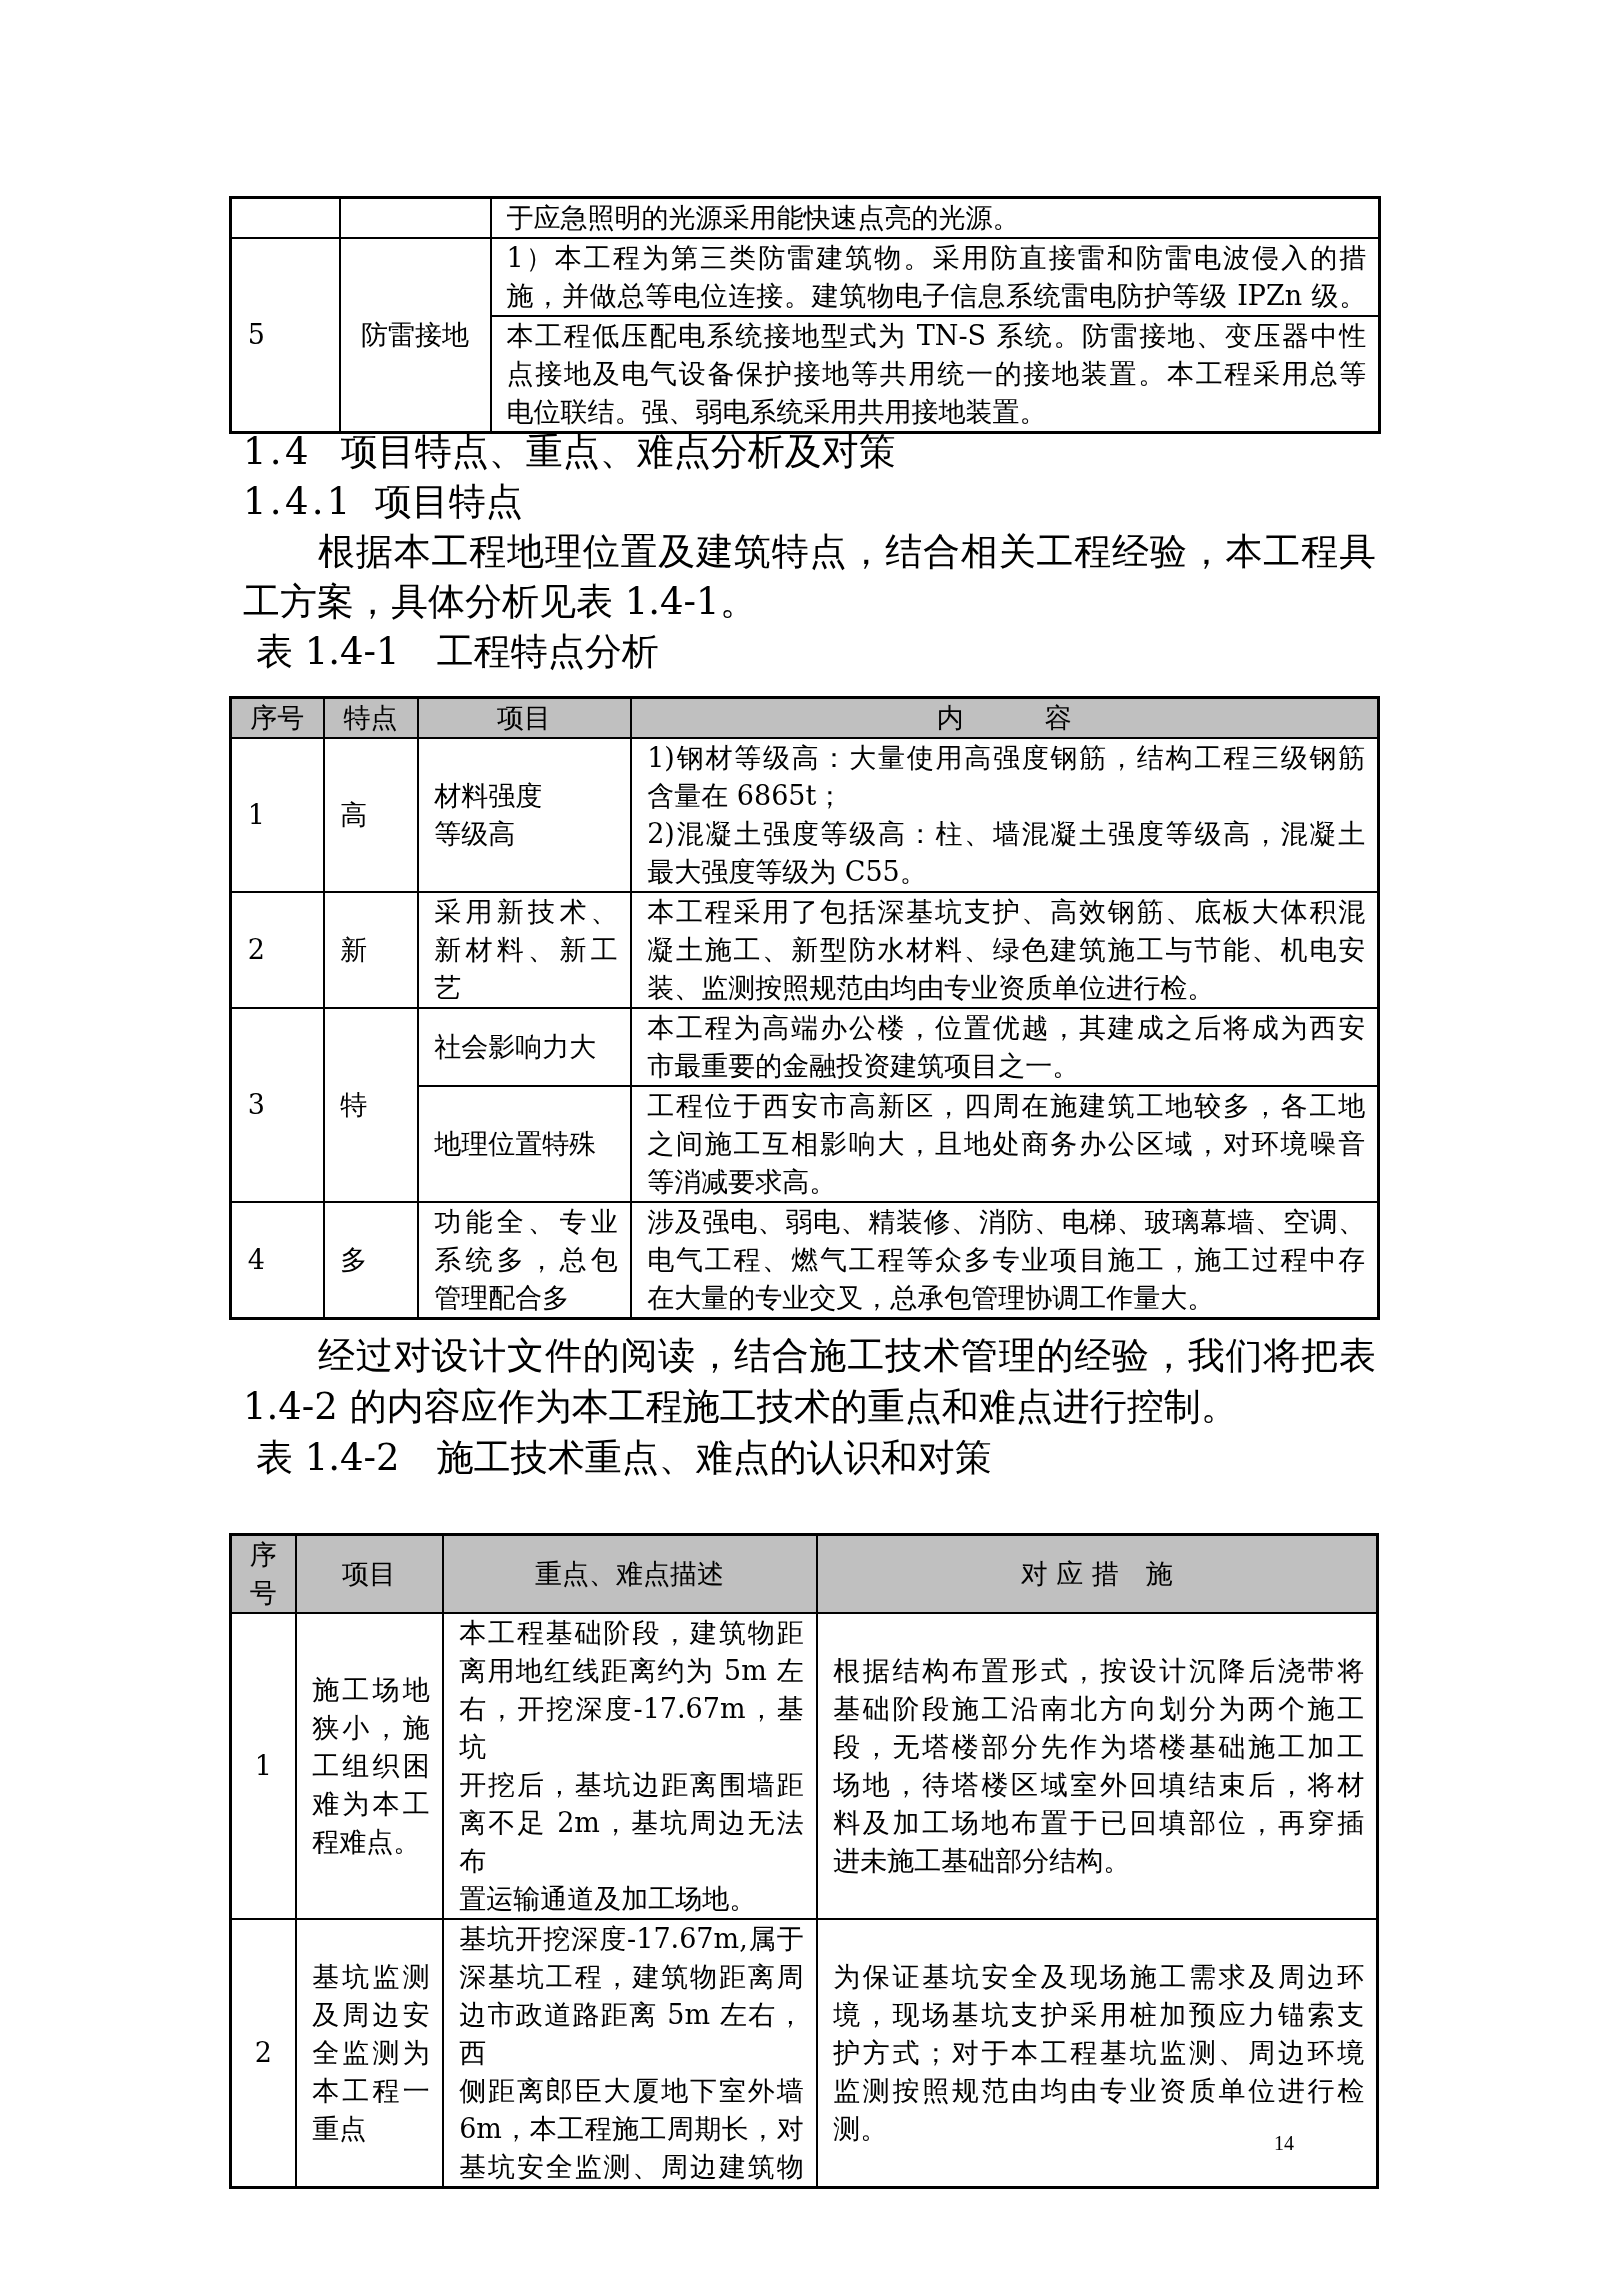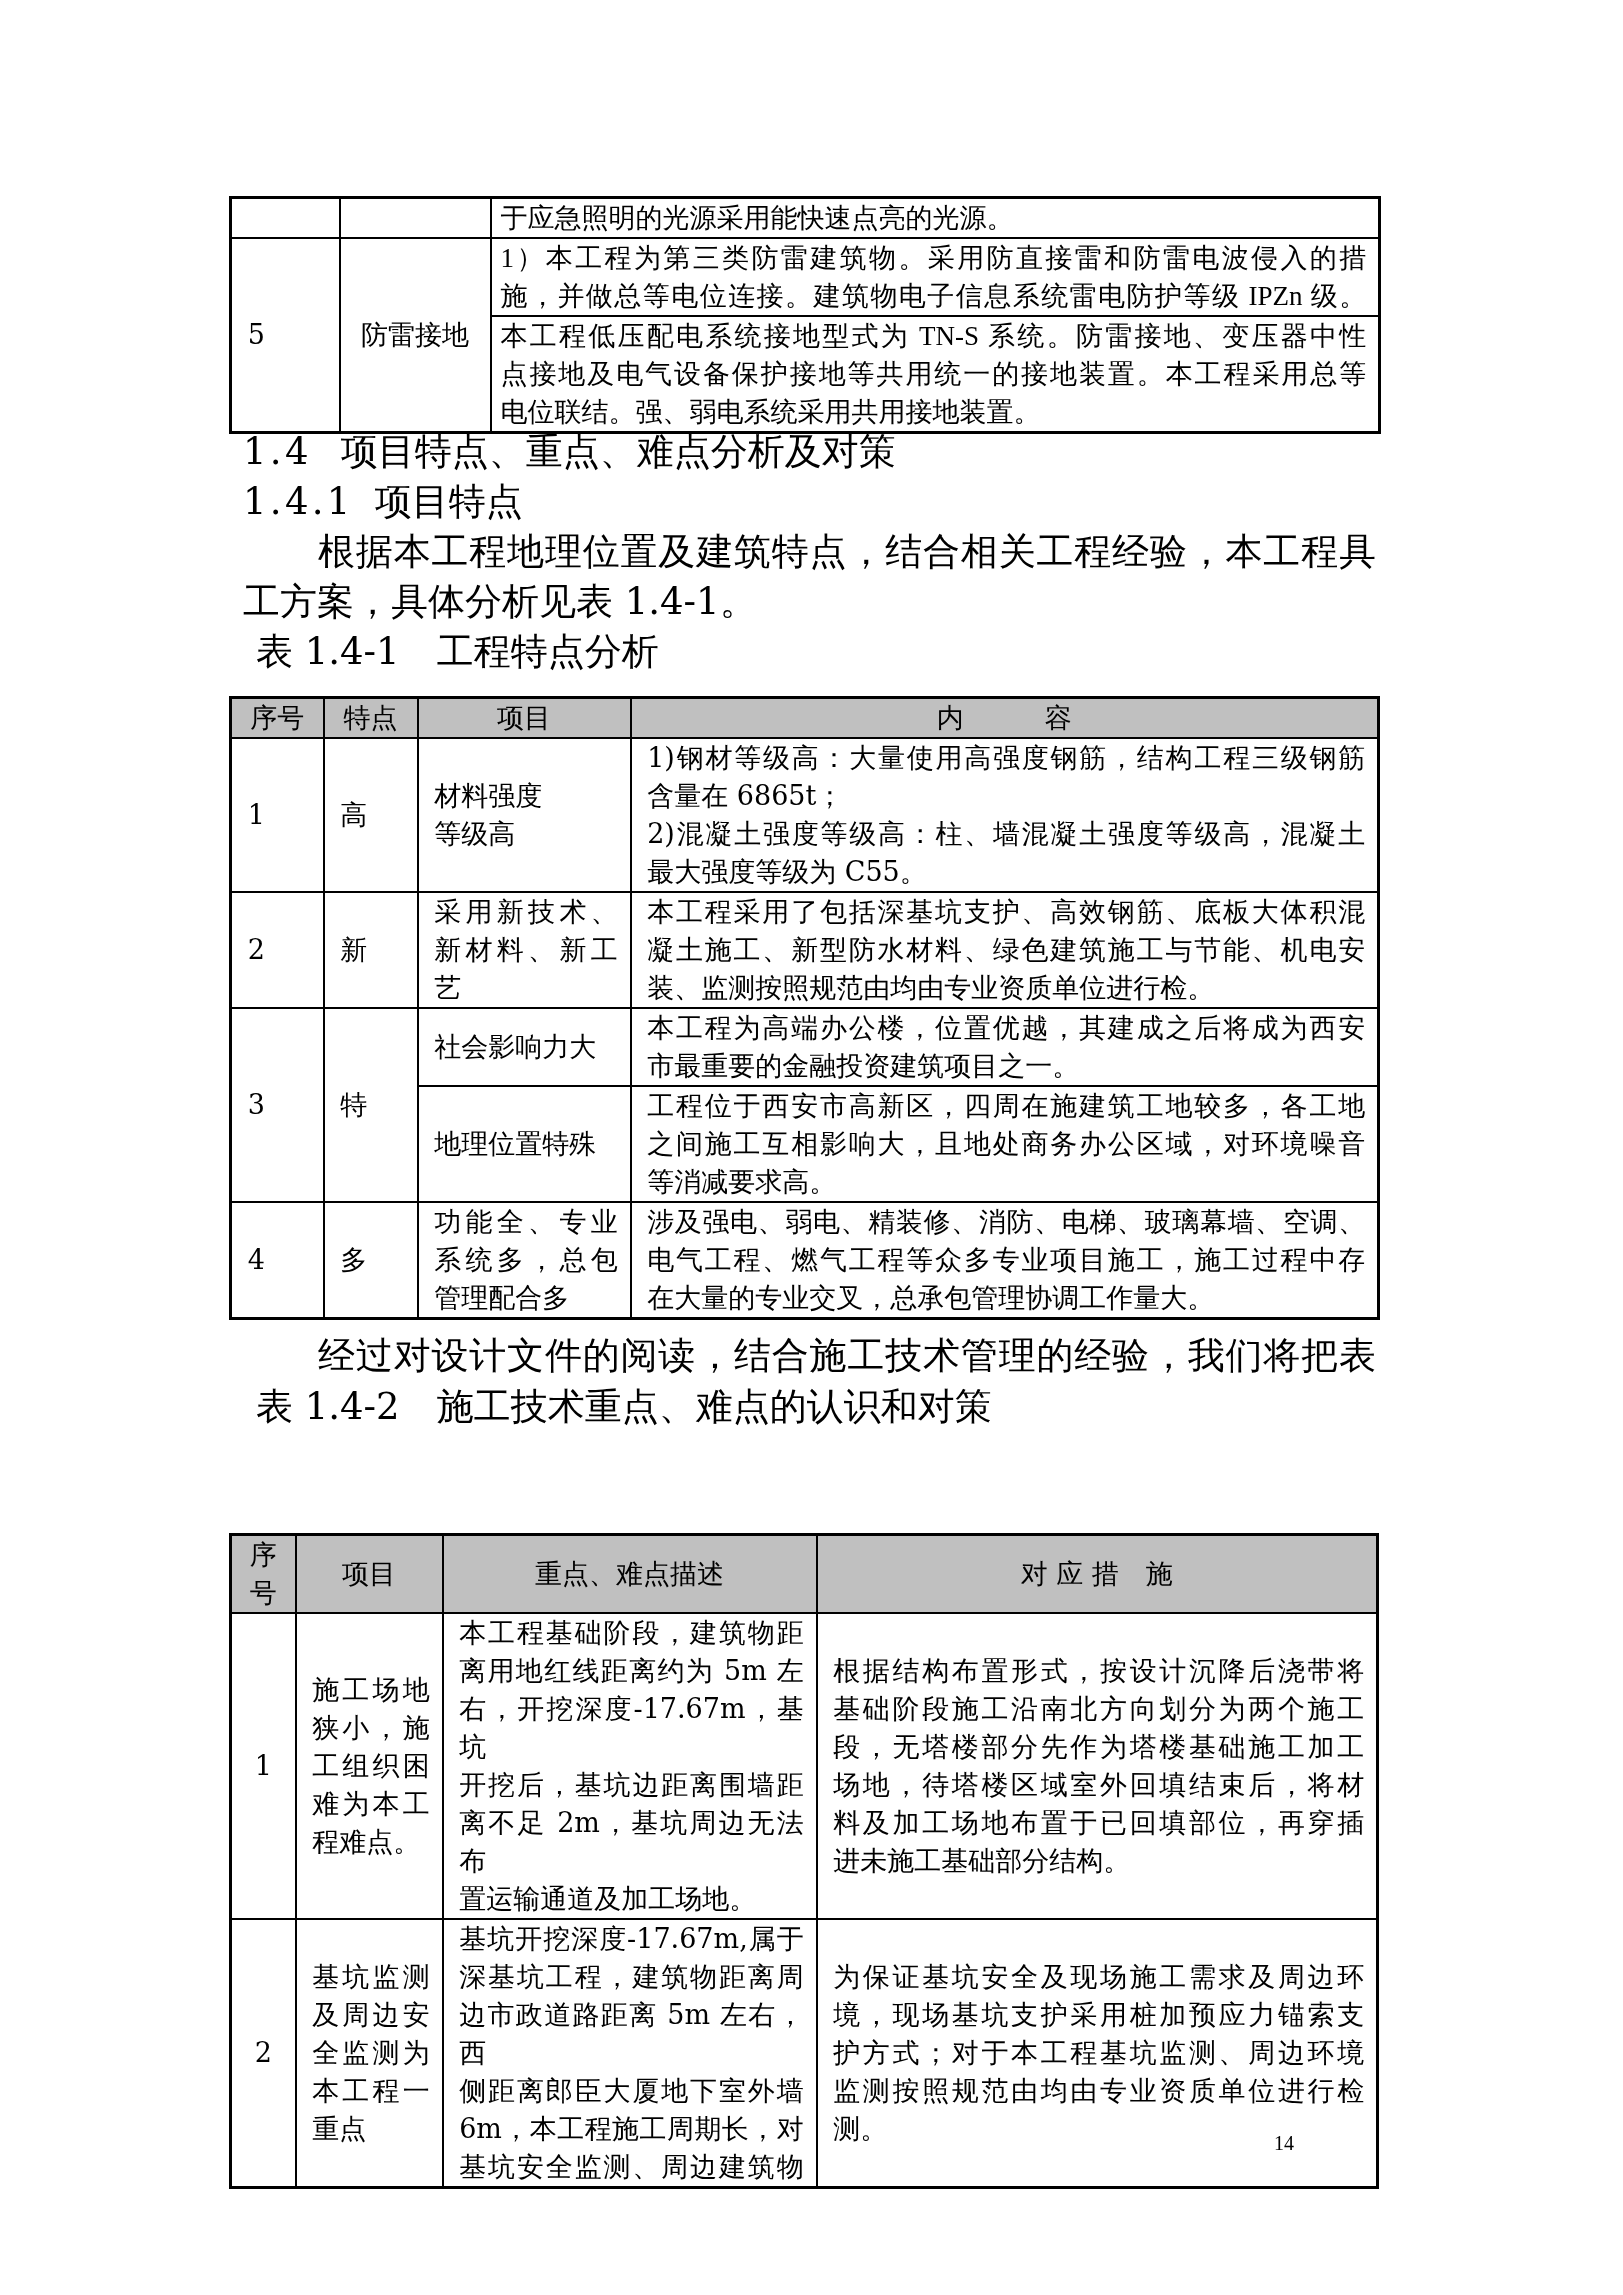--- a/index.html
+++ b/index.html
@@ -11,21 +11,21 @@
   .doc-table {
     border-collapse:collapse; table-layout:fixed; width:1148px;
     border:3.3px solid #000;
   }
   .doc-table td {
     border:2px solid #000; padding:0 11.8px 0 15.7px; vertical-align:middle;
     font-size:27px; line-height:38px; font-weight:normal; overflow:visible;
   }
   .doc-table tr.hdr td { background:#c0c0c0; text-align:center; padding:0 3.9px; }
   .doc-table td.c { text-align:center; padding:0 3.9px; }
-  .doc-table td.pl30 { padding-left:9px;font-family:Liberation Serif, serif; }
+  .doc-table td.pl30 { padding-left:15px; }
   .ln { text-align:left; }
   .j { text-align:justify; text-align-last:justify; }
   .text-block { position:absolute; left:243px; width:1133px; font-size:37px; }
   .text-block.a .tl { height:50px; line-height:50px; }
   .text-block.b .tl { height:51px; line-height:51px; }
   .tl { white-space:normal; }
   .indent { padding-left:75px; }
   .num { display:inline-block; letter-spacing:3.3px; }
   .caption { text-align:left; padding-left:13px; }
   .page-number {
@@ -166,20 +166,21 @@
           <div class="ln j">电气工程、燃气工程等众多专业项目施工，施工过程中存</div>
           <div class="ln">在大量的专业交叉，总承包管理协调工作量大。</div>
         </td>
       </tr>
     </tbody>
   </table>
 </div>
 
 <div class="text-block b" style="top:1330px;">
   <div class="tl j indent">经过对设计文件的阅读，结合施工技术管理的经验，我们将把表</div>
+  <div class="tl">1.4-2 的内容应作为本工程施工技术的重点和难点进行控制。</div>
   <div class="tl caption">
     <span>表 1.4-2</span><span style="display:inline-block;width:37px"></span><span>施工技术重点、难点的认识和对策</span>
   </div>
 </div>
 
 <div class="abs" style="left:229px;top:1533px;">
   <table class="doc-table">
     <colgroup>
         <col style="width:65px">
         <col style="width:147px">

